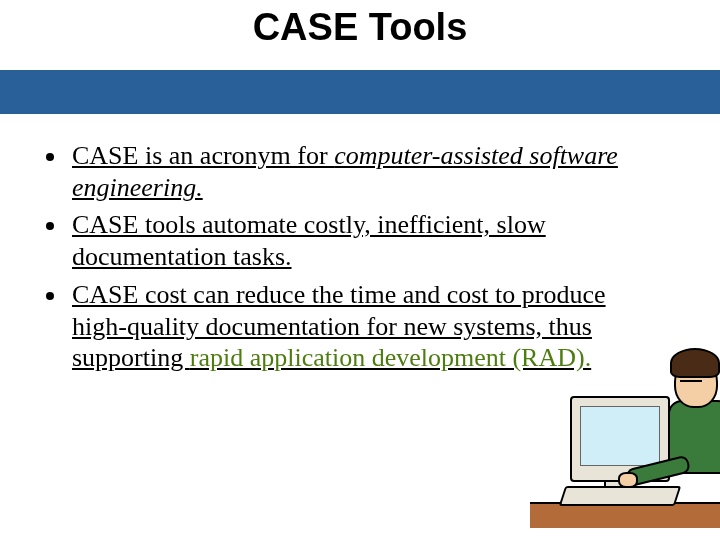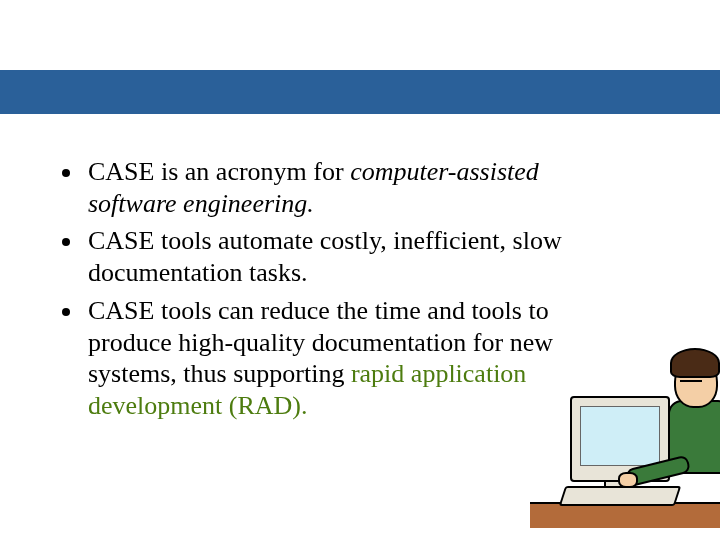--- a/index.html
+++ b/index.html
@@ -36,22 +36,23 @@
   .content {
     position: absolute;
     top: 140px;
     left: 48px;
     width: 580px;
     font-size: 26px;
     line-height: 1.22;
     color: #000;
   }
   .content ul {
-    margin: 16px;
+    margin: 0;
     padding: 0 0 0 20px;
+    text-decoration: underline;
   }
   .content li {
     margin: 0 0 6px 0;
     padding-left: 4px;
   }
   .italic { font-style: italic; }
   .orange { color: #4d7c0f; }
   
   .clip {
     position: absolute;
@@ -168,33 +169,34 @@
     background: #f4cfa6;
     border: 2px solid #000;
     border-radius: 40%;
   }
 </style>
 </head>
 <body>
 
 <div class="slide">
 
+  <div class="title">CASE Tools</div>
 
   <div class="bluebar"></div>
 
   <div class="content">
     <ul>
       <li>
         <span>CASE is an acronym for </span><span class="italic">computer-assisted software engineering.</span>
       </li>
       <li>
         <span>CASE tools automate costly, inefficient, slow documentation tasks.</span>
       </li>
       <li>
-        <span>CASE tools can reduce the time and tools to produce high-quality documentation for new systems, thus supporting </span><span class="orange">rapid application development (RAD).</span>
+        <span>CASE cost can reduce the time and cost to produce high-quality documentation for new systems, thus supporting </span><span class="orange">rapid application development (RAD).</span>
       </li>
     </ul>
   </div>
 
   <div class="clip">
     <div class="desk"></div>
     <div class="stand"></div>
     <div class="monitor">
       <div class="screen"></div>
     </div>

